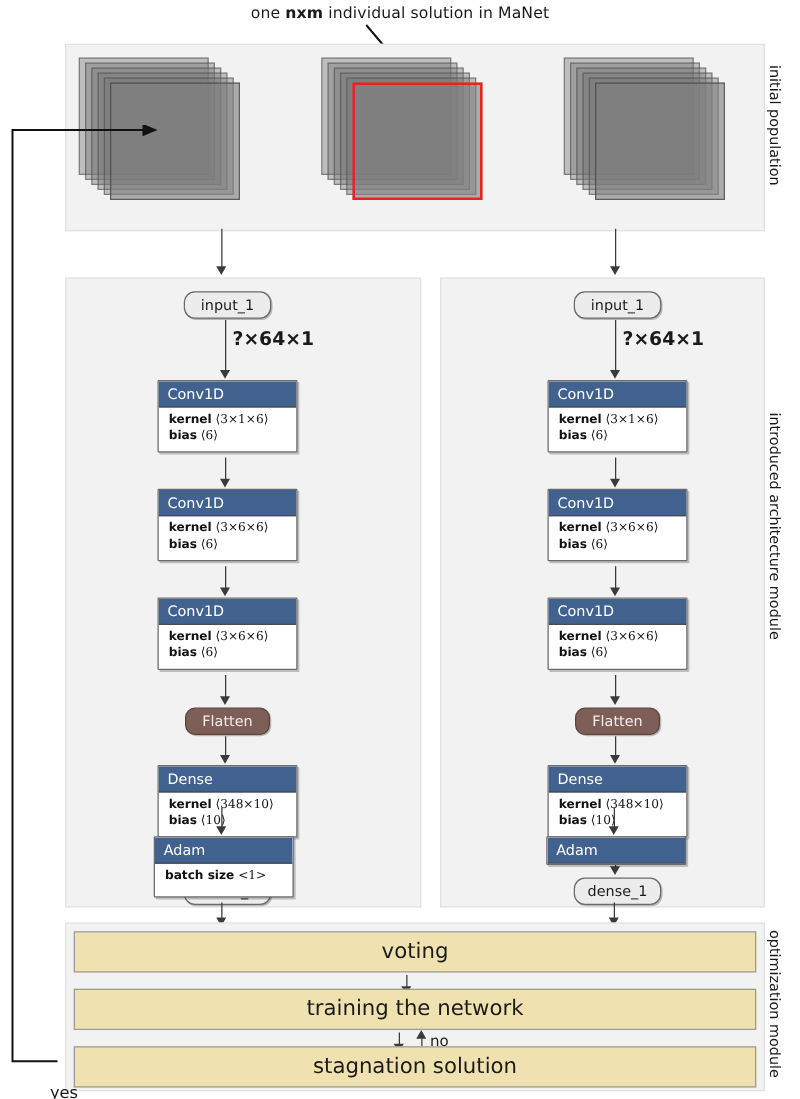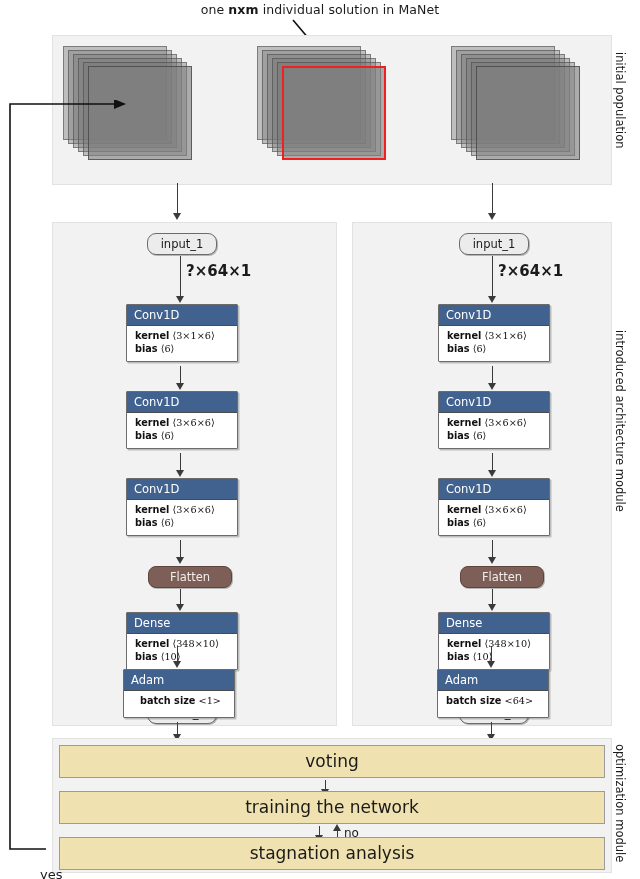--- a/index.html
+++ b/index.html
@@ -43,21 +43,21 @@
   .rnode{position:absolute;border:1.2px solid #6b6b6b;border-radius:1px;
          background:#ffffff;box-shadow:1.5px 1.5px 0 rgba(0,0,0,.22);
          overflow:hidden;}
   .rnode .hd{background:#41628f;color:#ffffff;font-size:11.5px;
              padding:3px 0 3px 7px;border-bottom:1px solid #4a4a4a;}
   .rnode .bd{padding:4px 0 5px 8px;font-size:9.7px;line-height:1.32;
              color:#111;}
   .rnode .bd b{font-weight:700;}
   .rnode .bd .v{font-family:"DejaVu Serif","Liberation Serif",serif;}
   .flat{position:absolute;background:#7d5f57;color:#f2ecea;border:1.4px solid #5d453e;
-        border-radius:8px;font-size:11.5px;text-align:center;padding:3px 8px;
+        border-radius:8px;font-size:11.5px;text-align:center;padding:3px 0;
         box-shadow:1px 1px 0 rgba(0,0,0,.25);}
 
   .edge{position:absolute;width:0;border-left:1.6px solid #3a3a3a;}
   .ahead{position:absolute;width:0;height:0;
          border-left:4.5px solid transparent;border-right:4.5px solid transparent;
          border-top:7px solid #3a3a3a;}
   .ahead.up{border-top:none;border-bottom:7px solid #3a3a3a;}
   .etext{position:absolute;font-size:15px;font-weight:700;}
 
   
@@ -158,21 +158,21 @@
   <div class="edge" style="left:127px;top:451px;height:22px;"></div>
   <div class="ahead" style="left:123px;top:470px;"></div>
 
   <div class="pill" style="left:94px;top:479px;width:68px;">dense_1</div>
 </div>
 
 <div class="abs edge" style="left:177px;top:646px;height:18px;"></div>
 <div class="abs ahead" style="left:173px;top:661px;"></div>
 <div class="abs rnode" style="left:123px;top:669px;width:110px;">
   <div class="hd">Adam</div>
-  <div class="bd" style="padding-bottom:9px;margin-left:8px;"><b>batch size</b> <span class="v">&lt;1&gt;</span></div>
+  <div class="bd" style="padding-bottom:9px;"><b>batch size</b> <span class="v">&lt;1&gt;</span></div>
 </div>
 
 <div class="abs panel" id="arch-right">
   <div class="pill" style="left:106px;top:10px;width:68px;">input_1</div>
   <div class="edge" style="left:139px;top:33px;height:42px;"></div>
   <div class="ahead" style="left:135px;top:73px;"></div>
   <div class="etext" style="left:145px;top:39px;">?×64×1</div>
 
   <div class="rnode" style="left:85px;top:81px;width:110px;">
     <div class="hd">Conv1D</div>
@@ -210,21 +210,20 @@
   <div class="edge" style="left:139px;top:451px;height:22px;"></div>
   <div class="ahead" style="left:135px;top:470px;"></div>
 
   <div class="pill" style="left:106px;top:479px;width:68px;">dense_1</div>
 </div>
 
 <div class="abs edge" style="left:491px;top:646px;height:18px;"></div>
 <div class="abs ahead" style="left:487px;top:661px;"></div>
 <div class="abs rnode" style="left:437px;top:669px;width:110px;">
   <div class="hd">Adam</div>
-  <div class="bd" style="padding-bottom:9px;"><b>batch size</b> <span class="v">&lt;64&gt;</span></div>
 </div>
 
 <div class="abs edge" style="left:177px;top:722px;height:16px;"></div>
 <div class="abs ahead" style="left:173px;top:734px;"></div>
 <div class="abs edge" style="left:491px;top:722px;height:16px;"></div>
 <div class="abs ahead" style="left:487px;top:734px;"></div>
 
 <div class="abs panel" id="opt-panel">
   <div class="obar" style="left:6px;top:6px;width:546px;">voting</div>
 
@@ -232,20 +231,20 @@
   <div class="ahead" style="left:268px;top:50px;"></div>
 
   <div class="obar" style="left:6px;top:52px;width:546px;">training the network</div>
 
   <div class="edge" style="left:266px;top:87px;height:12px;"></div>
   <div class="ahead" style="left:262px;top:96px;"></div>
   <div class="edge" style="left:284px;top:87px;height:12px;"></div>
   <div class="ahead up" style="left:280px;top:85px;"></div>
   <div class="etext" style="left:291px;top:87px;font-size:12px;font-weight:400;">no</div>
 
-  <div class="obar" style="left:6px;top:98px;width:546px;">stagnation analysis</div>
+  <div class="obar" style="left:6px;top:98px;width:546px;">stagnation solution</div>
 </div>
 
 <svg class="abs" id="fb" viewBox="0 0 170 757">
   <path d="M 38 749 L 2 749 L 2 4 L 108 4" fill="none" stroke="#111" stroke-width="1.6"></path>
   <polygon points="118,4 106,-1 106,9" fill="#111"></polygon>
 </svg>
 <div class="abs" id="yes">yes</div>
 
 </body></html>

